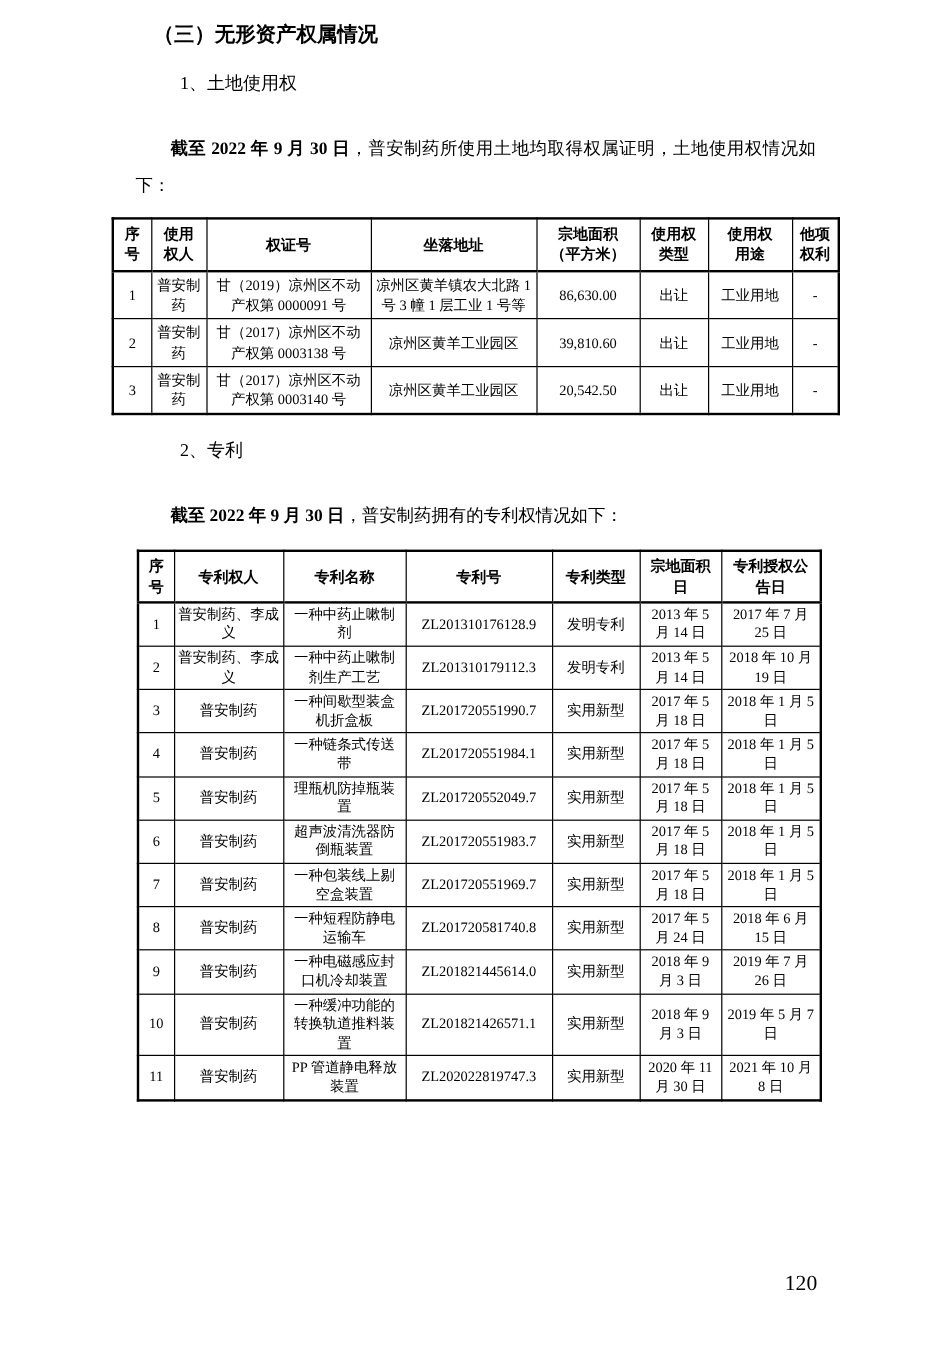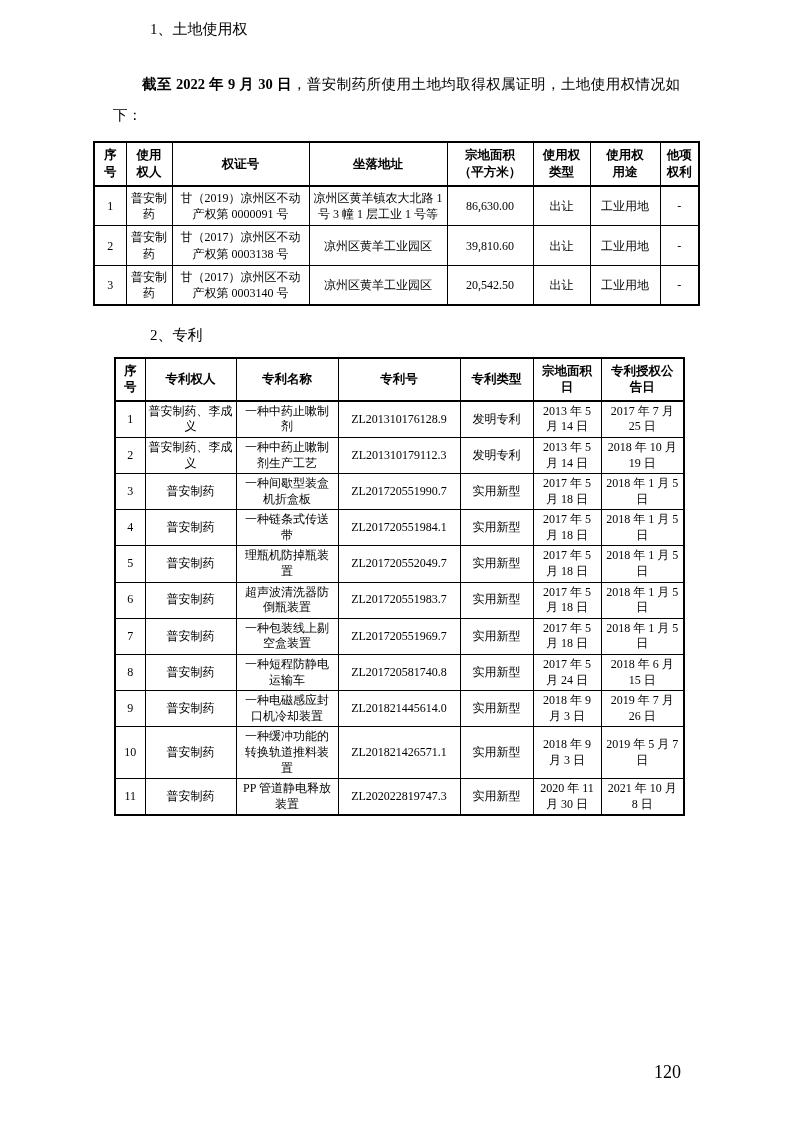--- a/index.html
+++ b/index.html
@@ -43,20 +43,21 @@
   .patent td { padding:2px 3px; line-height:1.3; }
 
   .pageno { position:absolute; left:654px; top:1042px; font-size:18px; }
 </style>
 </head>
 <body>
 
 <div class="page">
 
 
+  <div class="heading">（三）无形资产权属情况</div>
 
   <div class="sub">1、土地使用权</div>
 
   <p class="para"><b>截至 2022 年 9 月 30 日</b><span>，普安制药所使用土地均取得权属证明，土地使用权情况如下：</span></p>
 
   <table class="land">
     <colgroup>
         <col style="width:32px">
         <col style="width:46px">
         <col style="width:137px">
@@ -111,20 +112,21 @@
       <td>20,542.50</td>
       <td>出让</td>
       <td>工业用地</td>
       <td>-</td>
     </tr>
   </tbody>
     </table>
 
   <div class="sub">2、专利</div>
 
+  <p class="para"><b>截至 2022 年 9 月 30 日</b><span>，普安制药拥有的专利权情况如下：</span></p>
 
   <table class="patent">
     <colgroup>
         <col style="width:30px">
         <col style="width:91px">
         <col style="width:102px">
         <col style="width:122px">
         <col style="width:73px">
         <col style="width:68px">
         <col style="width:83px">

